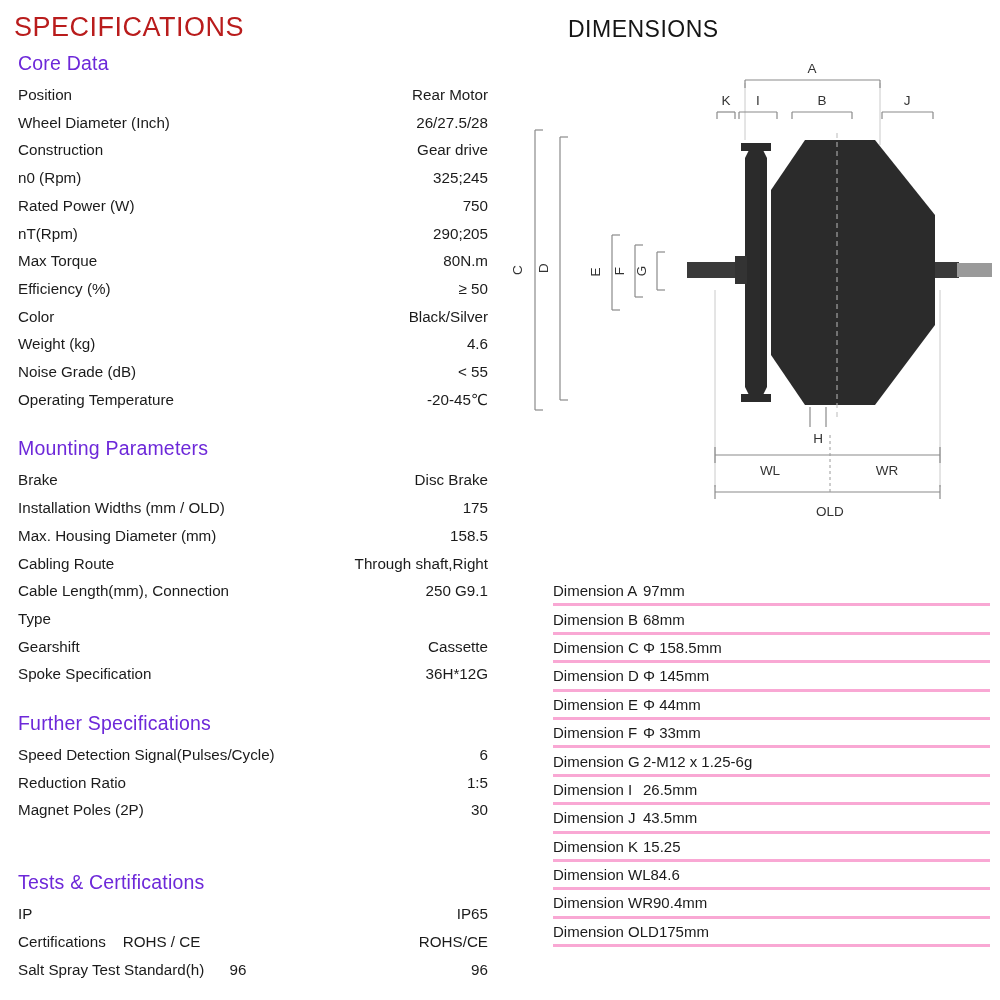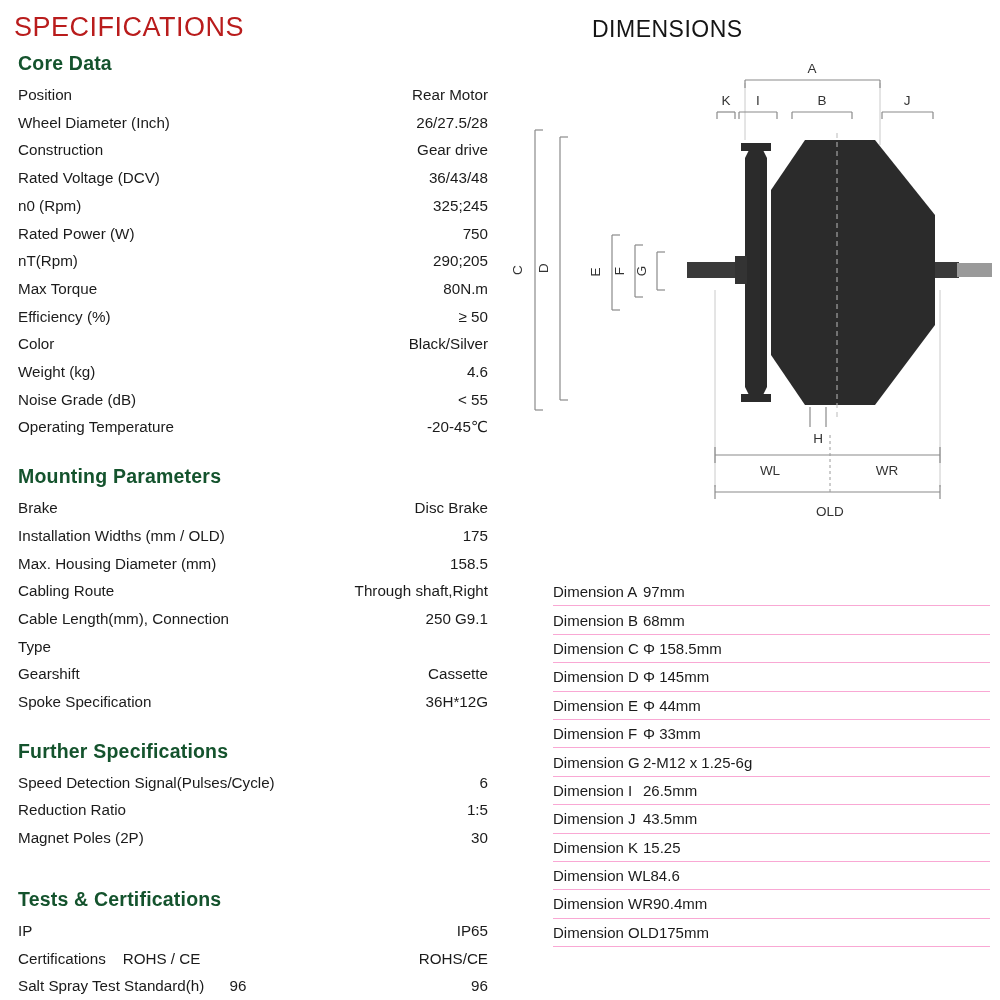--- a/index.html
+++ b/index.html
@@ -8,40 +8,40 @@
     width:1000px; height:1000px; position:relative; overflow:hidden;
     font-family:"Liberation Sans","DejaVu Sans",sans-serif;
     color:#1b1b1b;
   }
   .main-title {
     position:absolute; left:14px; top:12px;
     font-size:27px; font-weight:400; letter-spacing:.5px; color:#b91c1c;
   }
   .left-col { position:absolute; left:18px; top:52px; width:470px; }
   .section { margin-bottom:24px; }
-  .section--further { margin-bottom:36px; }
+  .section--further { margin-bottom:47px; }
   .section-title {
-    font-size:19.5px; font-weight:700; color:#14532d;
+    font-size:19.5px; font-weight:400; color:#6d28d9;
     margin-bottom:6px; letter-spacing:.2px;
   }
   .spec-row { display:flex; align-items:flex-start; font-size:15.2px; line-height:27.7px; }
   .spec-label { flex:0 0 330px; white-space:pre-wrap; }
   .spec-value { flex:1; white-space:pre-wrap;text-align:right; }
 
   .dims-title {
-    position:absolute; left:592px; top:16px;
+    position:absolute; left:568px; top:16px;
     font-size:23px; font-weight:400; letter-spacing:.5px; color:#151515;
   }
   .diagram-wrap { position:absolute; left:505px; top:55px; width:490px; height:478px; }
   svg text { font-family:"Liberation Sans","DejaVu Sans",sans-serif; font-size:13.5px; fill:#333; }
 
   .dims-table { position:absolute; left:553px; top:578px; width:437px; }
   .dim-row {
     display:flex; align-items:center; height:28.4px;
-    border-bottom:1px solid #f9a8d4; font-size:15px;
+    border-bottom:3px solid #f9a8d4; font-size:15px;
   }
   .dim-label { min-width:90px; }
 </style>
 </head>
 <body>
 
 <div class="main-title">SPECIFICATIONS</div>
 <div class="dims-title">DIMENSIONS</div>
 
 <div class="left-col">
@@ -52,24 +52,20 @@
         <span class="spec-label">Position</span>
         <span class="spec-value">Rear Motor</span>
       </div>
     <div class="spec-row">
         <span class="spec-label">Wheel Diameter (Inch)</span>
         <span class="spec-value">26/27.5/28</span>
       </div>
     <div class="spec-row">
         <span class="spec-label">Construction</span>
         <span class="spec-value">Gear drive</span>
-      </div>
-    <div class="spec-row">
-        <span class="spec-label">Rated Voltage (DCV)</span>
-        <span class="spec-value">36/43/48</span>
       </div>
     <div class="spec-row">
         <span class="spec-label">n0 (Rpm)</span>
         <span class="spec-value">325;245</span>
       </div>
     <div class="spec-row">
         <span class="spec-label">Rated Power (W)</span>
         <span class="spec-value">750</span>
       </div>
     <div class="spec-row">

